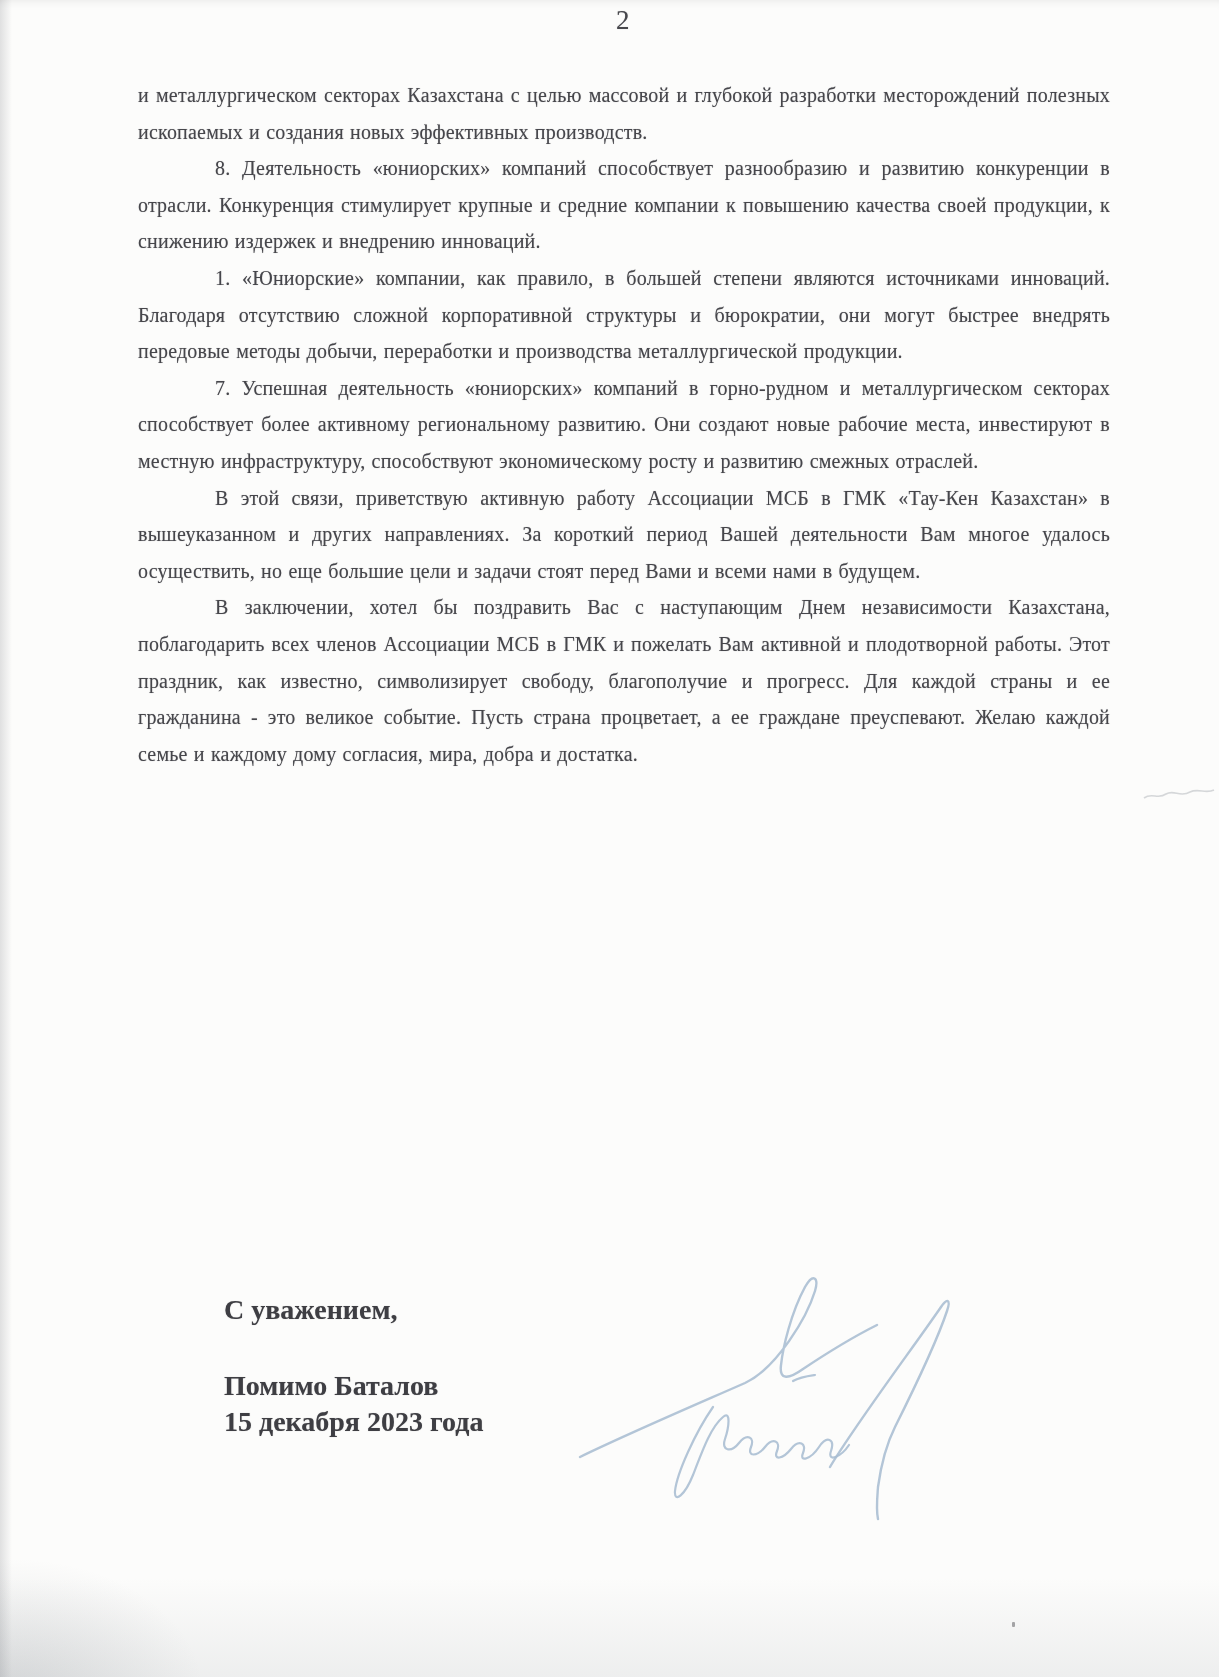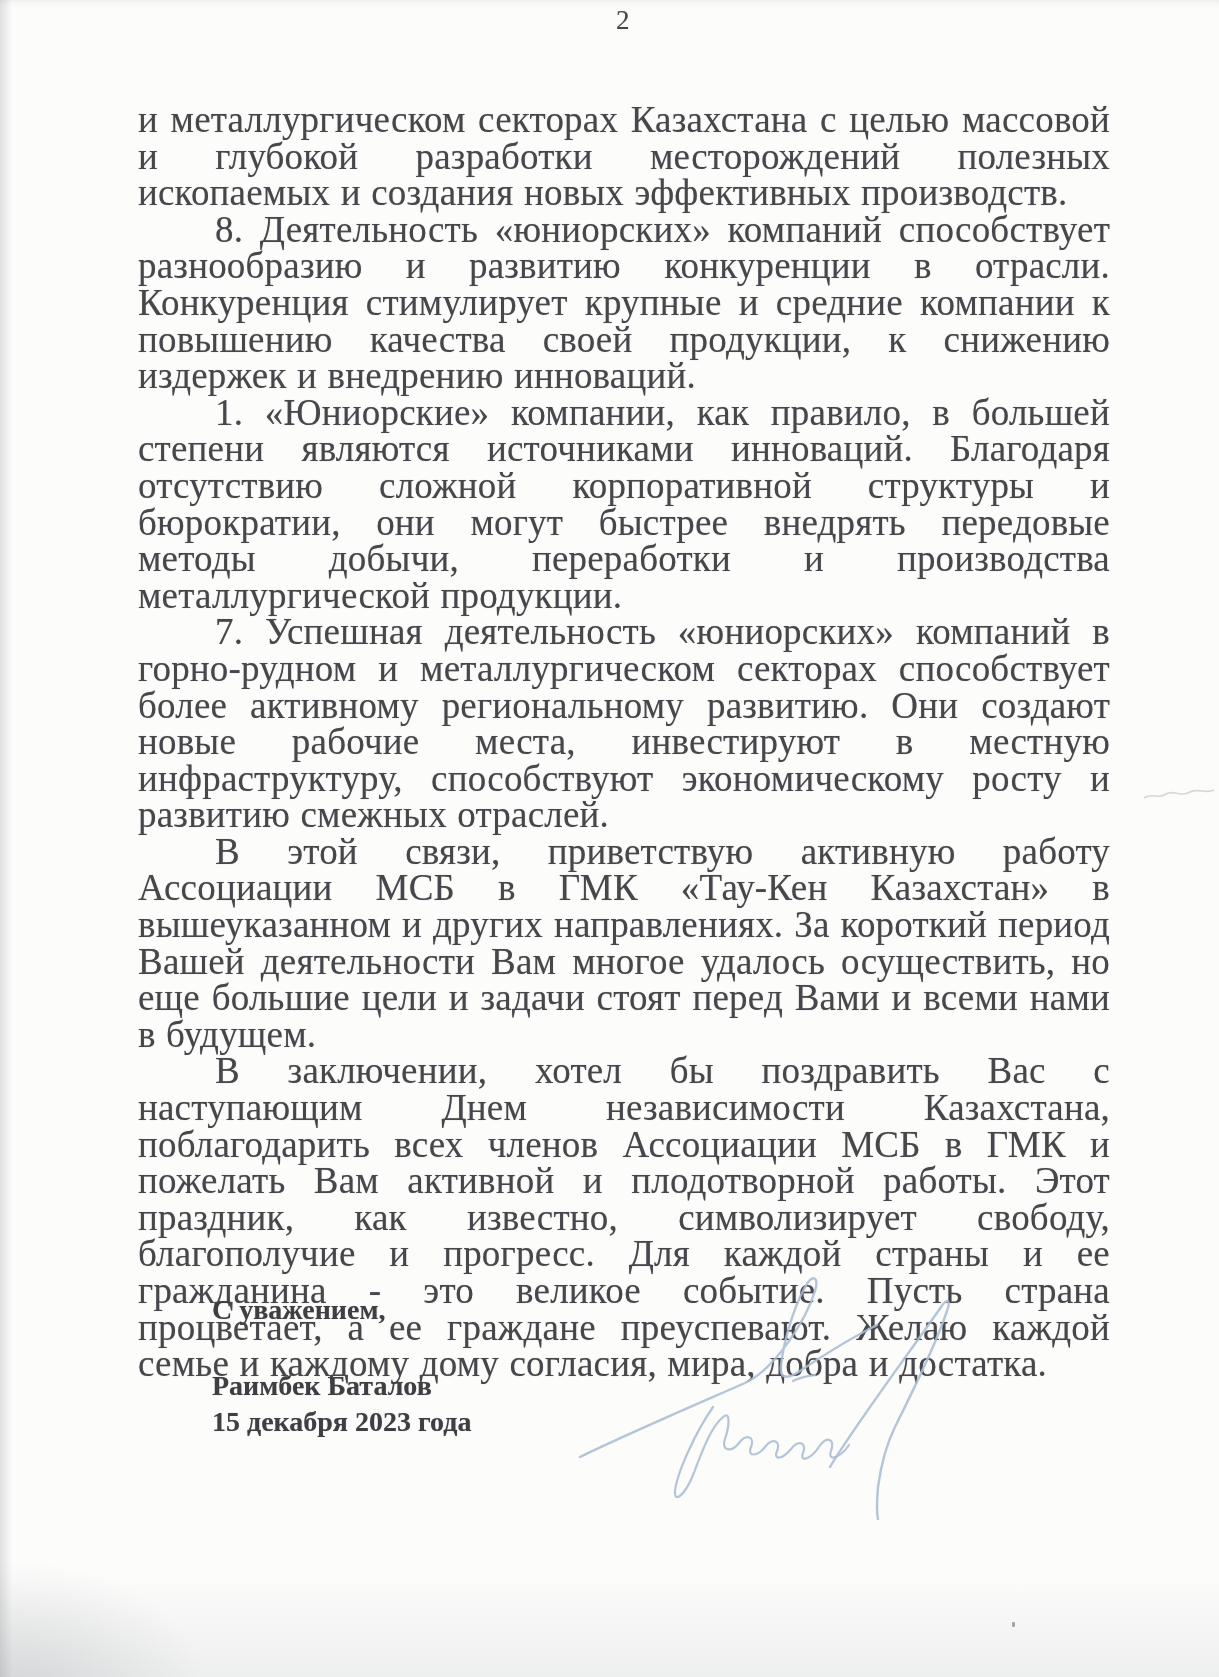--- a/index.html
+++ b/index.html
@@ -45,35 +45,35 @@
     position: absolute;
     left: 616px;
     top: 5px;
     font-size: 27px;
     color: #47474c;
     text-shadow: 0 0 1px rgba(70,70,75,0.35);
   }
   .letter-body {
     position: absolute;
     left: 138px;
-    top: 102px;
+    top: 77px;
     width: 972px;
-    font-size: 37px;
+    font-size: 20px;
     line-height: 36.6px;
     text-align: justify;
     color: #46464b;
     letter-spacing: 0.2px;
     word-spacing: 1px;
     text-shadow: 0 0 1px rgba(70,70,75,0.40);
   }
   .para { margin: 0; text-indent: 77px; }
   .para.no-indent { text-indent: 0; }
   .closing {
     position: absolute;
-    left: 212px;
+    left: 224px;
     top: 1292px;
     font-size: 28px;
     font-weight: bold;
     line-height: 36px;
     color: #3e3e43;
     text-shadow: 0 0 1px rgba(62,62,67,0.35);
   }
   .closing .salutation { margin-bottom: 40px; }
   .signature {
     position: absolute;
@@ -125,21 +125,21 @@
       <p class="para no-indent">и металлургическом секторах Казахстана с целью массовой и глубокой разработки месторождений полезных ископаемых и создания новых эффективных производств.</p>
       <p class="para">8. Деятельность «юниорских» компаний способствует разнообразию и развитию конкуренции в отрасли. Конкуренция стимулирует крупные и средние компании к повышению качества своей продукции, к снижению издержек и внедрению инноваций.</p>
       <p class="para">1. «Юниорские» компании, как правило, в большей степени являются источниками инноваций. Благодаря отсутствию сложной корпоративной структуры и бюрократии, они могут быстрее внедрять передовые методы добычи, переработки и производства металлургической продукции.</p>
       <p class="para">7. Успешная деятельность «юниорских» компаний в горно-рудном и металлургическом секторах способствует более активному региональному развитию. Они создают новые рабочие места, инвестируют в местную инфраструктуру, способствуют экономическому росту и развитию смежных отраслей.</p>
       <p class="para">В этой связи, приветствую активную работу Ассоциации МСБ в ГМК «Тау-Кен Казахстан» в вышеуказанном и других направлениях. За короткий период Вашей деятельности Вам многое удалось осуществить, но еще большие цели и задачи стоят перед Вами и всеми нами в будущем.</p>
       <p class="para">В заключении, хотел бы поздравить Вас с наступающим Днем независимости Казахстана, поблагодарить всех членов Ассоциации МСБ в ГМК и пожелать Вам активной и плодотворной работы. Этот праздник, как известно, символизирует свободу, благополучие и прогресс. Для каждой страны и ее гражданина - это великое событие. Пусть страна процветает, а ее граждане преуспевают. Желаю каждой семье и каждому дому согласия, мира, добра и достатка.</p>
     </div>
 
   <div class="closing">
     <div class="salutation">С уважением,</div>
-    <div class="name">Раимбек Баталов</div>
+    <div class="name">Помимо Баталов</div>
     <div class="date">15 декабря 2023 года</div>
   </div>
 
   <svg class="signature" viewBox="0 0 460 340" aria-hidden="true">
 
     <path stroke-width="2.4" d="M 35 262
       C 80 240, 150 210, 200 188
       C 232 173, 262 122, 270 96
       C 274 82, 268 78, 260 92
       C 246 118, 238 152, 236 170

